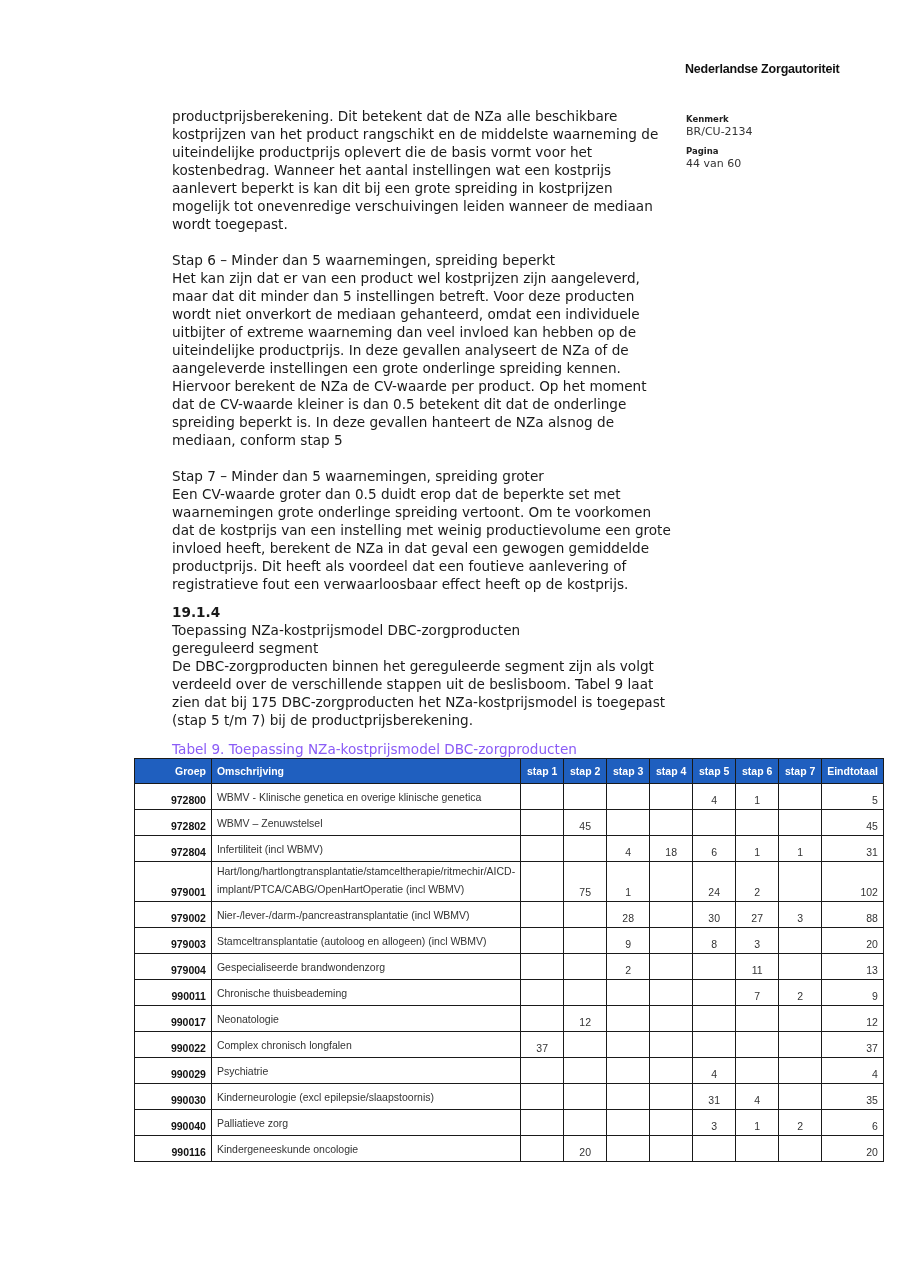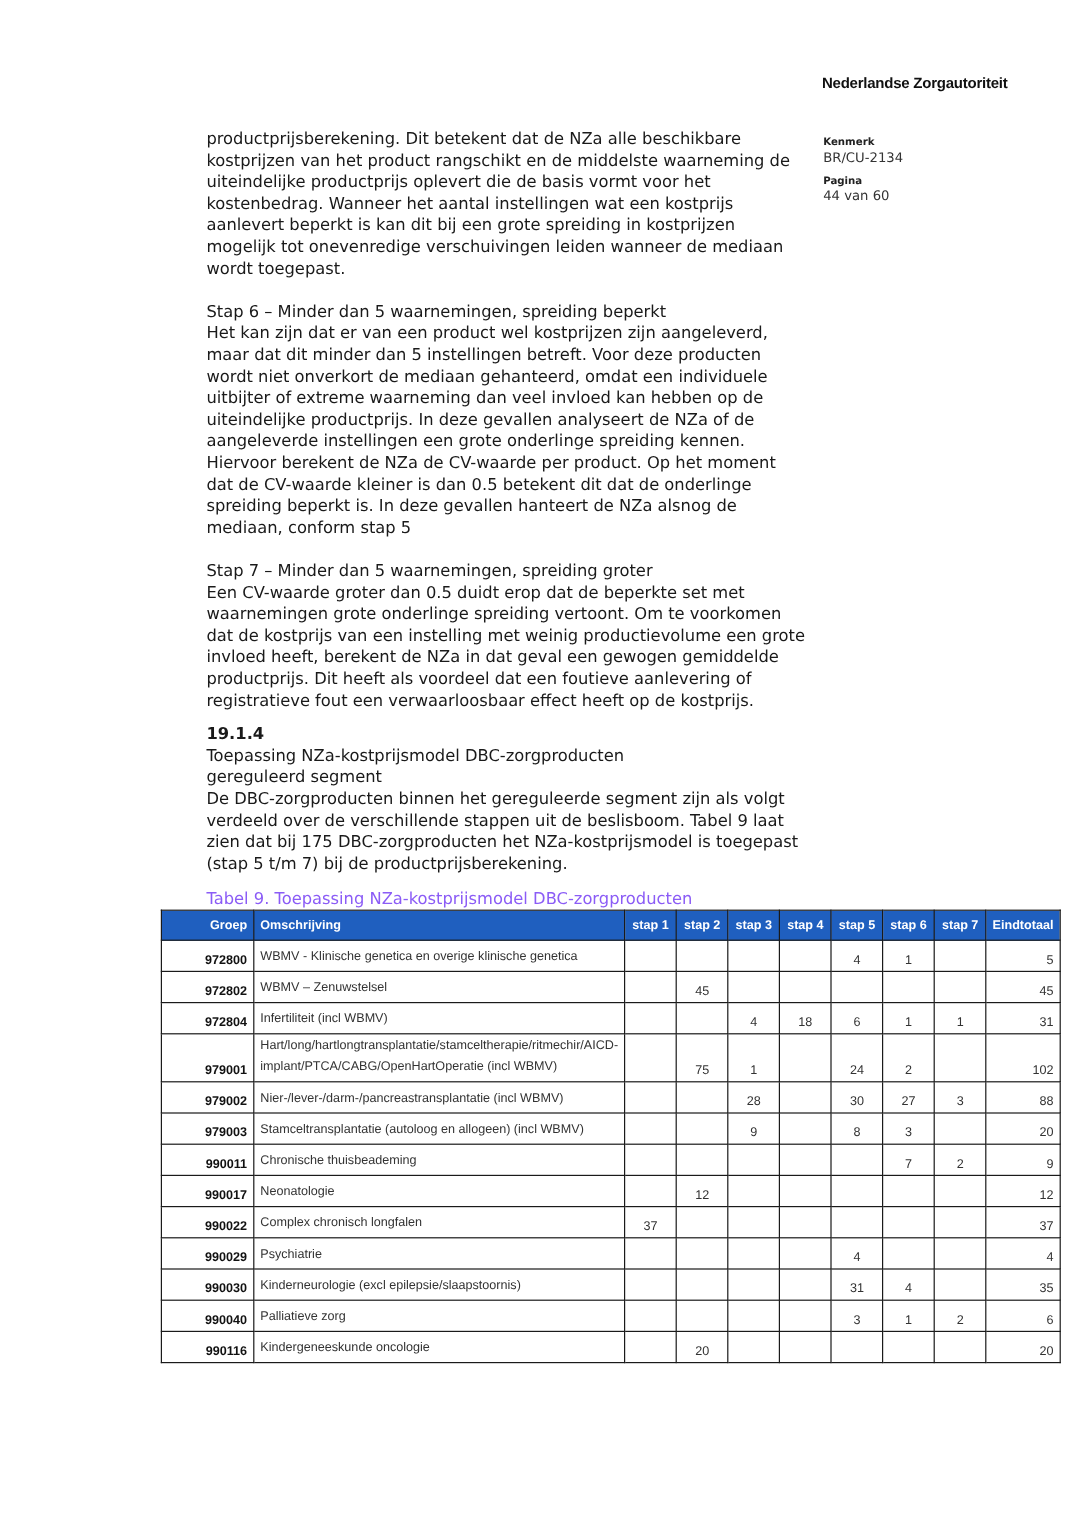--- a/index.html
+++ b/index.html
@@ -163,20 +163,32 @@
         <td class="num"></td>
         <td class="num"></td>
         <td class="num">9</td>
         <td class="num"></td>
         <td class="num">8</td>
         <td class="num">3</td>
         <td class="num"></td>
         <td class="tot">20</td>
       </tr>
       <tr>
+        <td class="grp">979004</td>
+        <td class="desc">Gespecialiseerde brandwondenzorg</td>
+        <td class="num"></td>
+        <td class="num"></td>
+        <td class="num">2</td>
+        <td class="num"></td>
+        <td class="num"></td>
+        <td class="num">11</td>
+        <td class="num"></td>
+        <td class="tot">13</td>
+      </tr>
+      <tr>
         <td class="grp">990011</td>
         <td class="desc">Chronische thuisbeademing</td>
         <td class="num"></td>
         <td class="num"></td>
         <td class="num"></td>
         <td class="num"></td>
         <td class="num"></td>
         <td class="num">7</td>
         <td class="num">2</td>
         <td class="tot">9</td>

